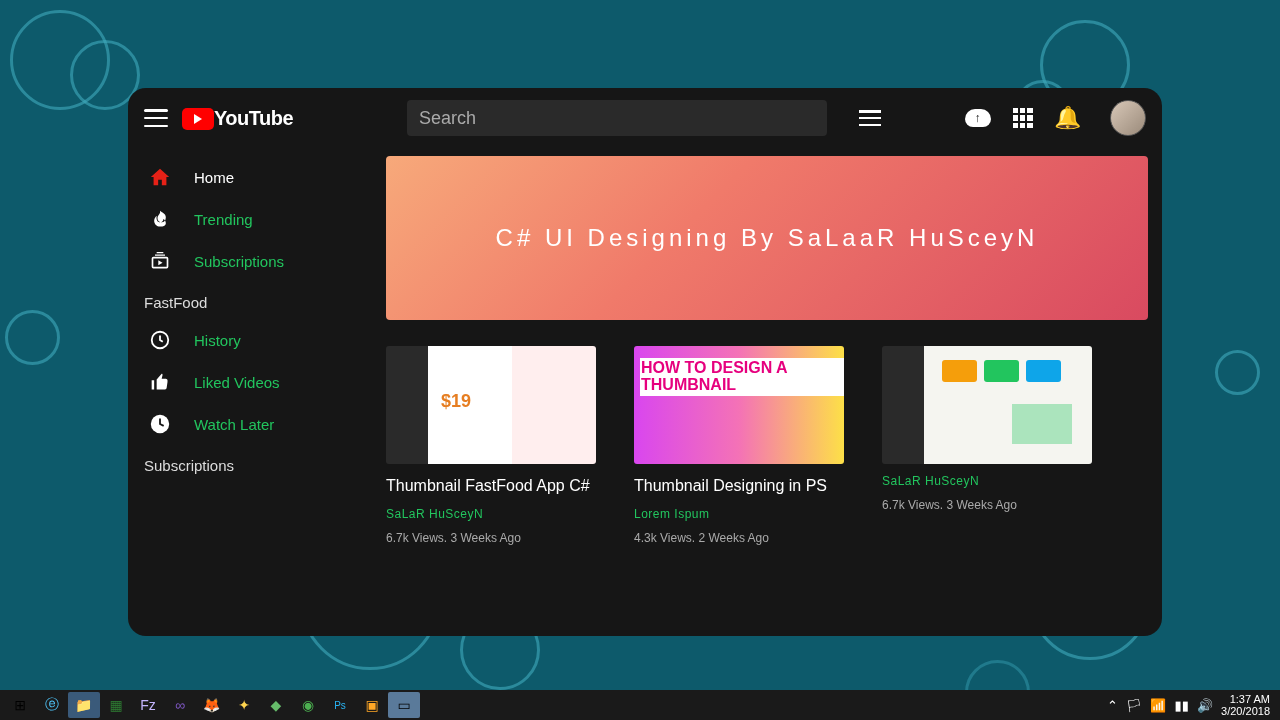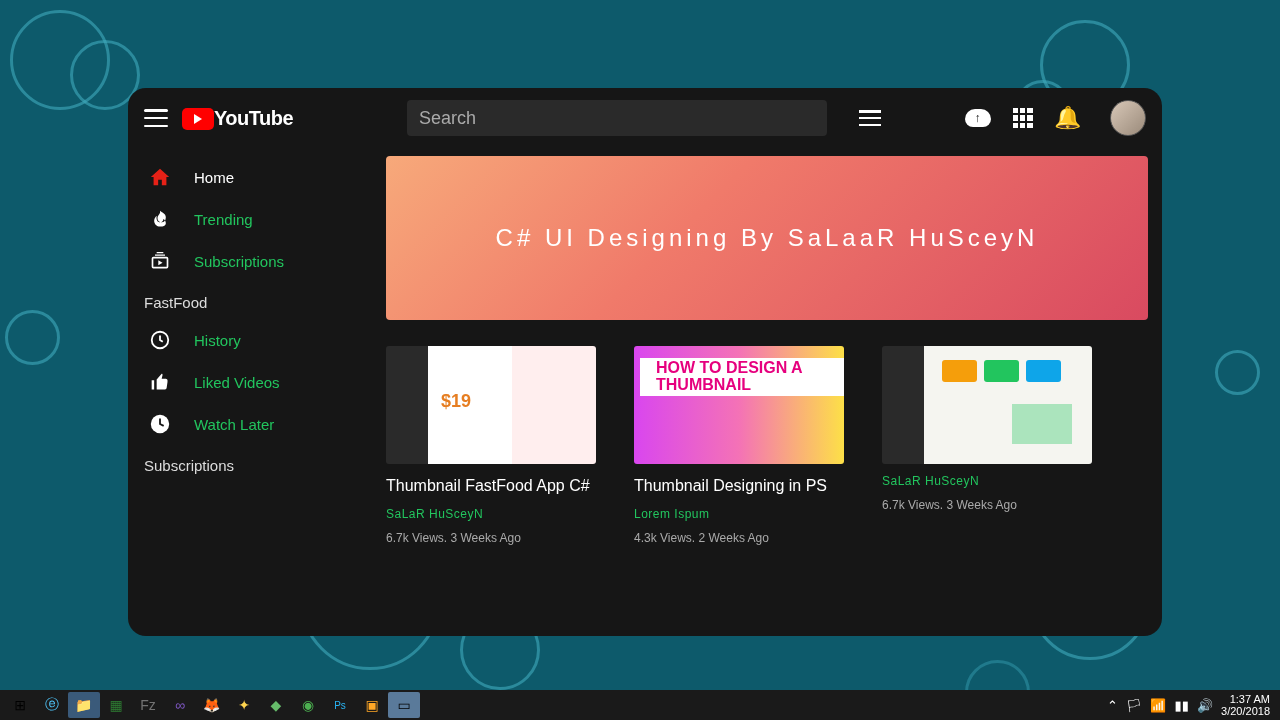--- a/index.html
+++ b/index.html
@@ -46,21 +46,21 @@
 .section-hdr { padding: 12px 0 8px 8px; font-size: 15px; color: #ddd; }
 
 .content { flex: 1; padding: 8px 14px 0 10px; overflow: hidden; }
 .banner { height: 164px; border-radius: 4px; background: linear-gradient(135deg,#f7a97a 0%, #f07a6a 40%, #d94a60 100%); display: flex; align-items: center; justify-content: center; color: #fff; font-size: 24px; letter-spacing: 4px; font-weight: 300; text-align: center; }
 .videos { display: flex; gap: 38px; margin-top: 26px; }
 .vcard { width: 210px; }
 .thumb { width: 210px; height: 118px; border-radius: 3px; background: #333; overflow: hidden; display: flex; align-items: center; justify-content: center; font-size: 10px; color: #888; position: relative; }
 .t1 { background: linear-gradient(90deg,#2a2a2a 0 20%, #fff 20% 60%, #fee 60%); }
 .t1::after { content:'$19'; position:absolute; left:55px; top:45px; color:#e67e22; font-size:18px; font-weight:bold; }
 .t2 { background: linear-gradient(90deg,#d946ef,#f472b6,#fde047); }
-.t2-txt { position:absolute; left:6px; top:12px; font-family:sans-serif; font-weight:900; color:#e6007e; font-size:16px; line-height:1.05; text-align:left; background:#fff; padding:2px 16px;}
+.t2-txt { position:absolute; left:6px; top:12px; font-family:sans-serif; font-weight:900; color:#e6007e; font-size:16px; line-height:1.05; text-align:left; background:#fff; padding:2px 1px;}
 .t3 { background: linear-gradient(90deg,#2a2a2a 0 20%, #f5f5f0 20%); }
 .t3::after { content:''; position:absolute; right:20px; bottom:20px; width:60px; height:40px; background:#22c55e; opacity:0.35; }
 .t3::before { content:''; position:absolute; left:60px; top:14px; width:35px; height:22px; background:#f59e0b; border-radius:3px; box-shadow: 42px 0 0 #22c55e, 84px 0 0 #0ea5e9; }
 .vtitle { margin-top: 12px; font-size: 16px; font-weight: 400; color: #fff; line-height: 1.3; }
 .vauthor { margin-top: 10px; font-size: 12px; color: #22c55e; letter-spacing: 0.5px; }
 .vmeta { margin-top: 10px; font-size: 12px; color: #aaa; }
 
 
 .taskbar { position: absolute; bottom: 0; left: 0; right: 0; height: 30px; background: #1a1a1a; display: flex; align-items: center; padding: 0 4px; }
 .tb-item { width: 32px; height: 26px; display: flex; align-items: center; justify-content: center; font-size: 14px; cursor: pointer; border-radius: 2px; }
@@ -207,21 +207,21 @@
       </div>
     </div>
   </div>
 </div>
 
 <div class="taskbar">
   <div class="tb-item">⊞</div>
   <div class="tb-item" style="color:#4fc3f7">ⓔ</div>
   <div class="tb-item active">📁</div>
   <div class="tb-item" style="color:#2e7d32">▦</div>
-  <div class="tb-item" style="color:#737373">Fz</div>
+  <div class="tb-item" style="color:#c4b5fd">Fz</div>
   <div class="tb-item" style="color:#7e57c2">∞</div>
   <div class="tb-item" style="color:#ff9800">🦊</div>
   <div class="tb-item" style="color:#ffd54f">✦</div>
   <div class="tb-item" style="color:#66bb6a">◆</div>
   <div class="tb-item" style="color:#4caf50">◉</div>
   <div class="tb-item" style="color:#29b6f6;font-size:10px">Ps</div>
   <div class="tb-item" style="color:#ffa726">▣</div>
   <div class="tb-item active" style="background:#5a7a9a">▭</div>
   <div class="tb-spacer"></div>
   <div class="tray">

